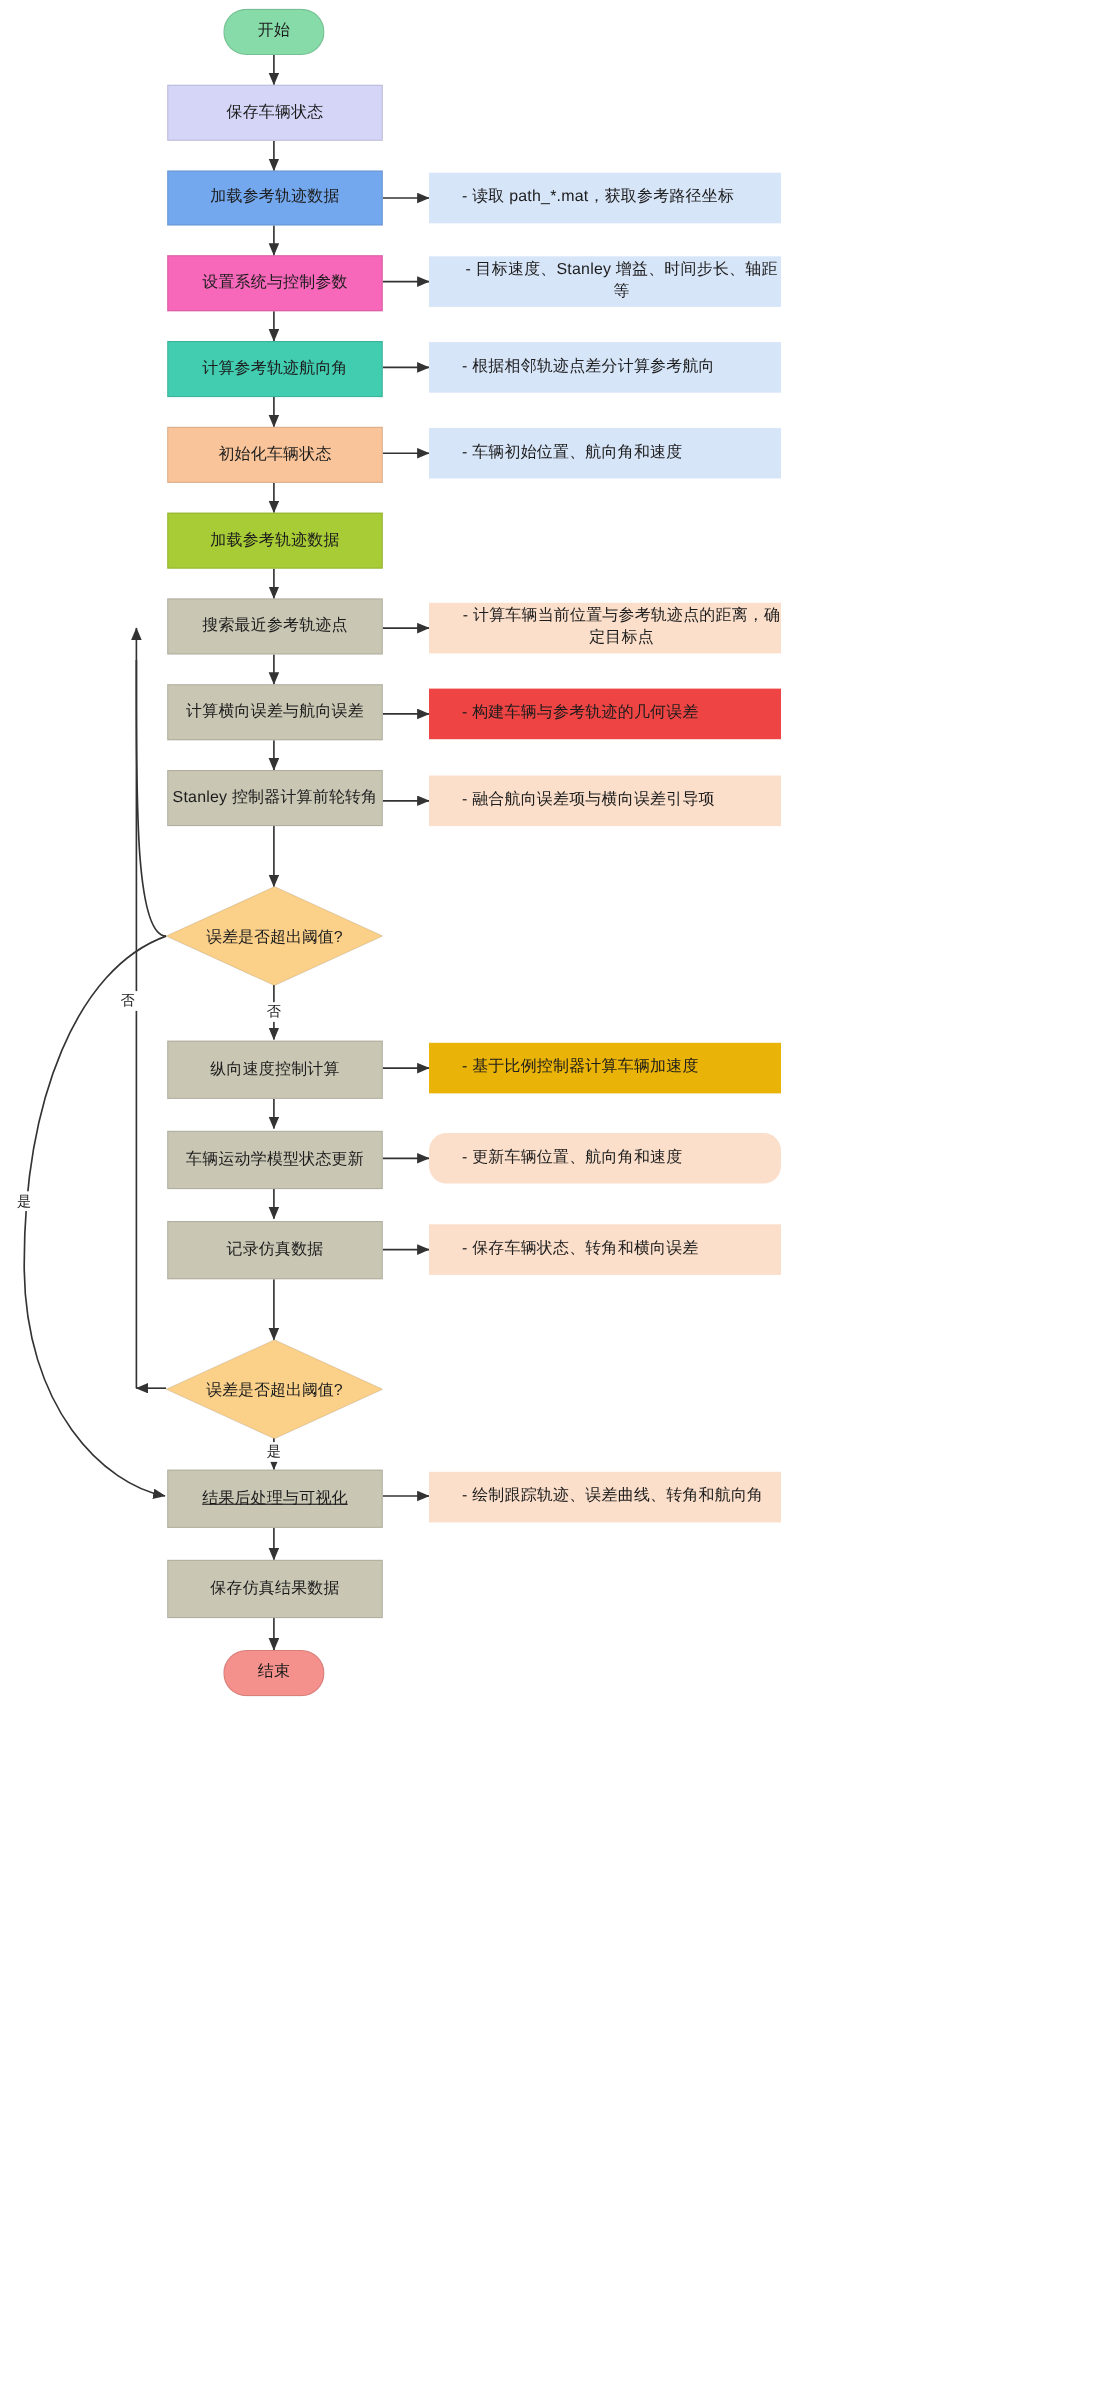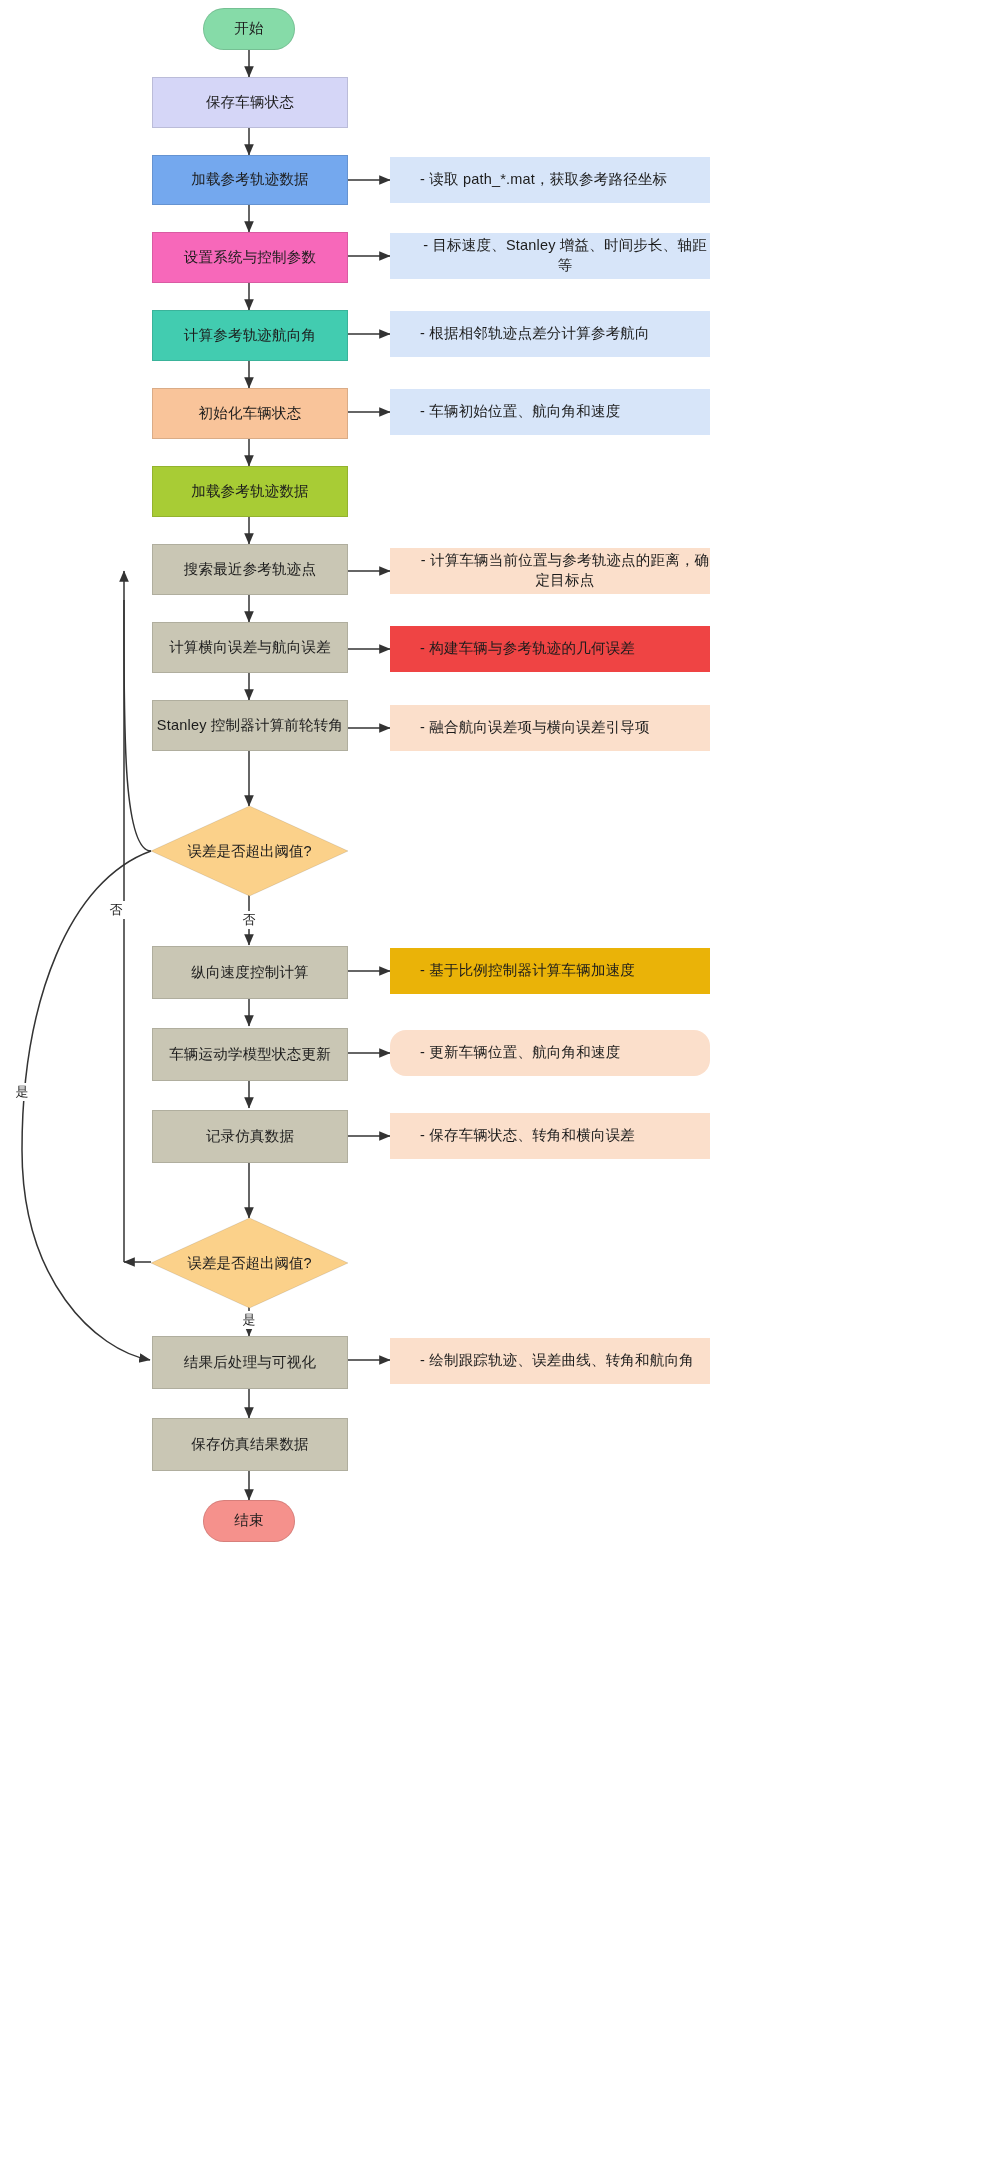--- a/index.html
+++ b/index.html
@@ -190,21 +190,21 @@
     <span>记录仿真数据</span>
   </div>
 
   <div class="decision-wrap" style="left:151px; top:1218px; width:197px; height:90px;">
     <svg class="decision-shape" viewBox="0 0 197 90" preserveAspectRatio="none">
       <polygon points="98.5,0 197,45 98.5,90 0,45" fill="#fbd18a" stroke="rgba(0,0,0,0.10)" stroke-width="1"></polygon>
     </svg>
     <span class="decision-label">误差是否超出阈值?</span>
   </div>
 
-  <div class="node proc" style="left:152px; top:1336px; width:196px; height:53px; background:#c9c6b4;">
+  <div class="node proc" style="left:152px; top:1336px; width:196px; height:53px; background:#c9c6b4;text-decoration:underline;">
     <span>结果后处理与可视化</span>
   </div>
 
   <div class="node proc" style="left:152px; top:1418px; width:196px; height:53px; background:#c9c6b4;">
     <span>保存仿真结果数据</span>
   </div>
 
   <div class="node terminal" style="left:203px; top:1500px; width:92px; height:42px; background:#f5918c;">
     <span>结束</span>
   </div>

